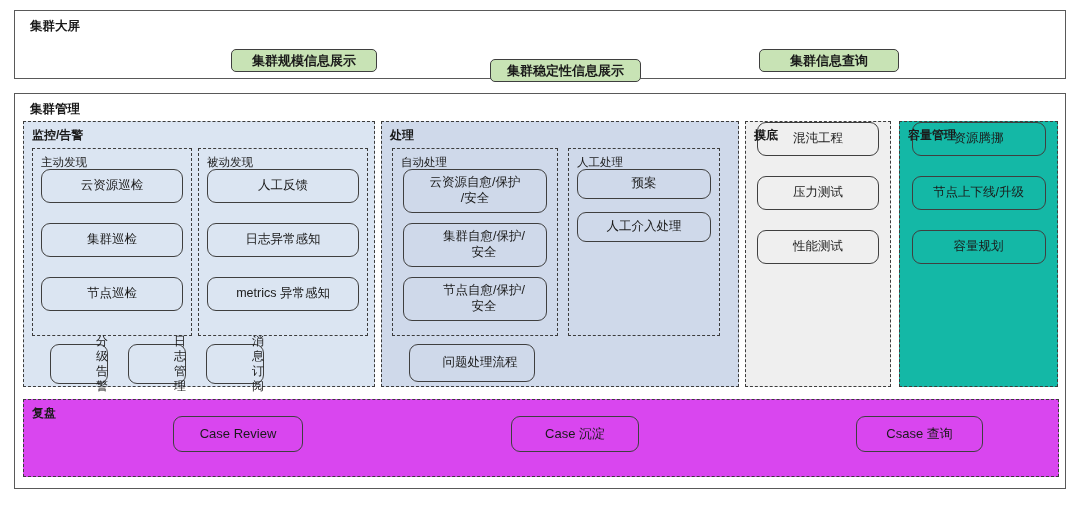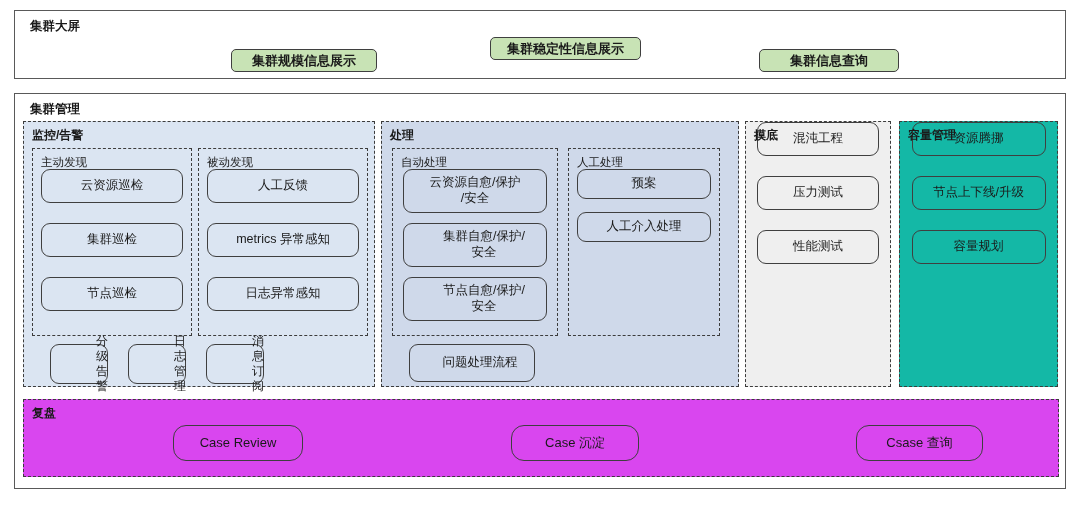--- a/index.html
+++ b/index.html
@@ -21,21 +21,21 @@
         font-size:12.5px;font-weight:400;line-height:1.25;box-sizing:border-box;
         white-space:pre-line;cursor:pointer;}
 
   .gbtn{position:absolute;height:23px;background:#c8e3b5;border:1.2px solid #3f3f3f;
         border-radius:5px;display:flex;align-items:center;justify-content:center;
         font-size:13px;font-weight:bold;box-sizing:border-box;cursor:pointer;}
 
   
   #top-panel{left:14px;top:10px;width:1052px;height:69px;}
   #gbtn-0{left:216px;top:38px;width:146px;}
-  #gbtn-1{left:475px;top:26px;width:151px;}
+  #gbtn-1{left:475px;top:48px;width:151px;}
   #gbtn-2{left:744px;top:38px;width:140px;}
 
   
   #main-panel{left:14px;top:93px;width:1052px;height:396px;}
 
   #sec-monitor {left:8px; top:27px;width:352px;height:266px;background:#dbe5f2;}
   #sec-process {left:366px;top:27px;width:358px;height:266px;background:#cfd9ea;}
   #sec-baseline{left:730px;top:27px;width:146px;height:266px;background:#efefef;}
   #sec-capacity{left:884px;top:27px;width:159px;height:266px;background:#14b8a6;}
   #sec-review  {left:8px; top:305px;width:1036px;height:78px;background:#d946ef;}
@@ -62,21 +62,21 @@
 
   
   .col-section{display:flex;flex-direction:column;align-items:center;}
   .col-section .rbtn{height:34px;}
   .col-section .rbtn:nth-of-type(1){margin-top:60px;}
   .col-section .rbtn + .rbtn{margin-top:20px;}
   #sec-baseline .rbtn{width:122px;}
   #sec-capacity .rbtn{width:134px;}
 
   
-  #sec-review .rbtn{position:absolute;top:25px;height:36px;font-size:13px;border-radius:13px;}
+  #sec-review .rbtn{position:absolute;top:16px;height:36px;font-size:13px;}
   #review-btn-0{left:149px;width:130px;}
   #review-btn-1{left:487px;width:128px;}
   #review-btn-2{left:832px;width:127px;}
 </style>
 </head>
 <body>
 
 <div class="panel" id="top-panel">
   <div class="panel-title">集群大屏</div>
   <div class="gbtn" id="gbtn-0">集群规模信息展示</div>
@@ -93,22 +93,22 @@
     <div class="subbox" id="active-box">
       <div class="sub-title">主动发现</div>
       <div class="rbtn">云资源巡检</div>
       <div class="rbtn">集群巡检</div>
       <div class="rbtn">节点巡检</div>
     </div>
 
     <div class="subbox" id="passive-box">
       <div class="sub-title">被动发现</div>
       <div class="rbtn">人工反馈</div>
+      <div class="rbtn">日志异常感知</div>
       <div class="rbtn">metrics 异常感知</div>
-      <div class="rbtn">日志异常感知</div>
     </div>
 
     <div class="rbtn sbtn" id="sbtn-0">分级
 告警</div>
     <div class="rbtn sbtn" id="sbtn-1">日志
 管理</div>
     <div class="rbtn sbtn" id="sbtn-2">消息
 订阅</div>
   </div>
 

